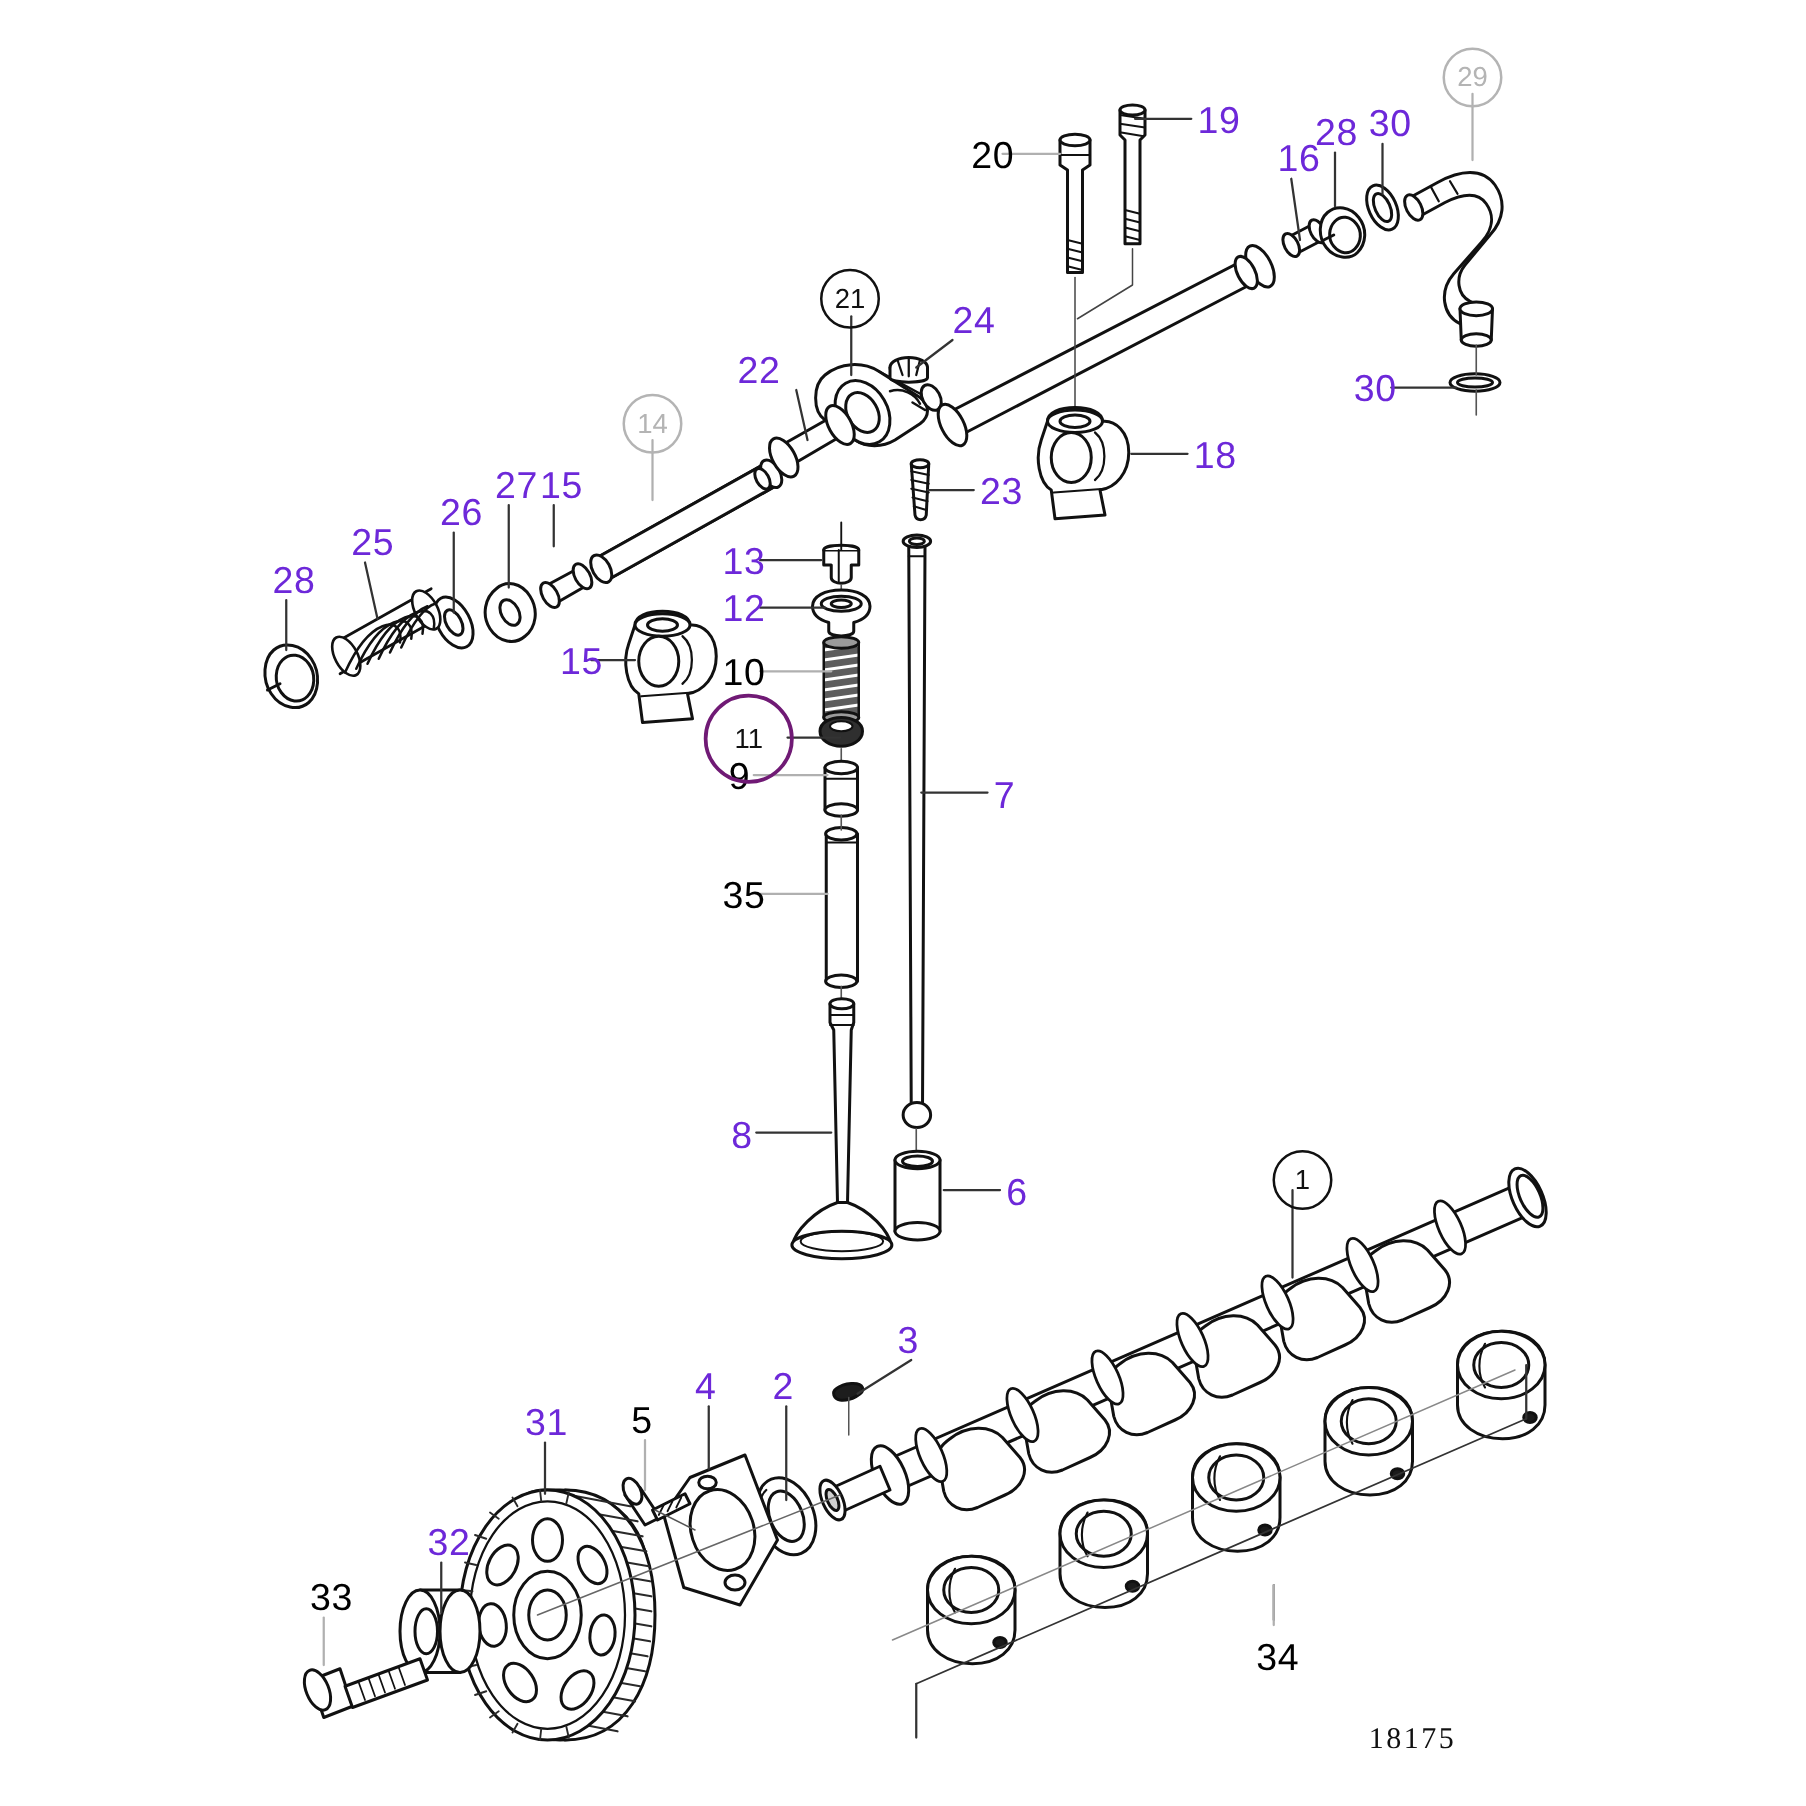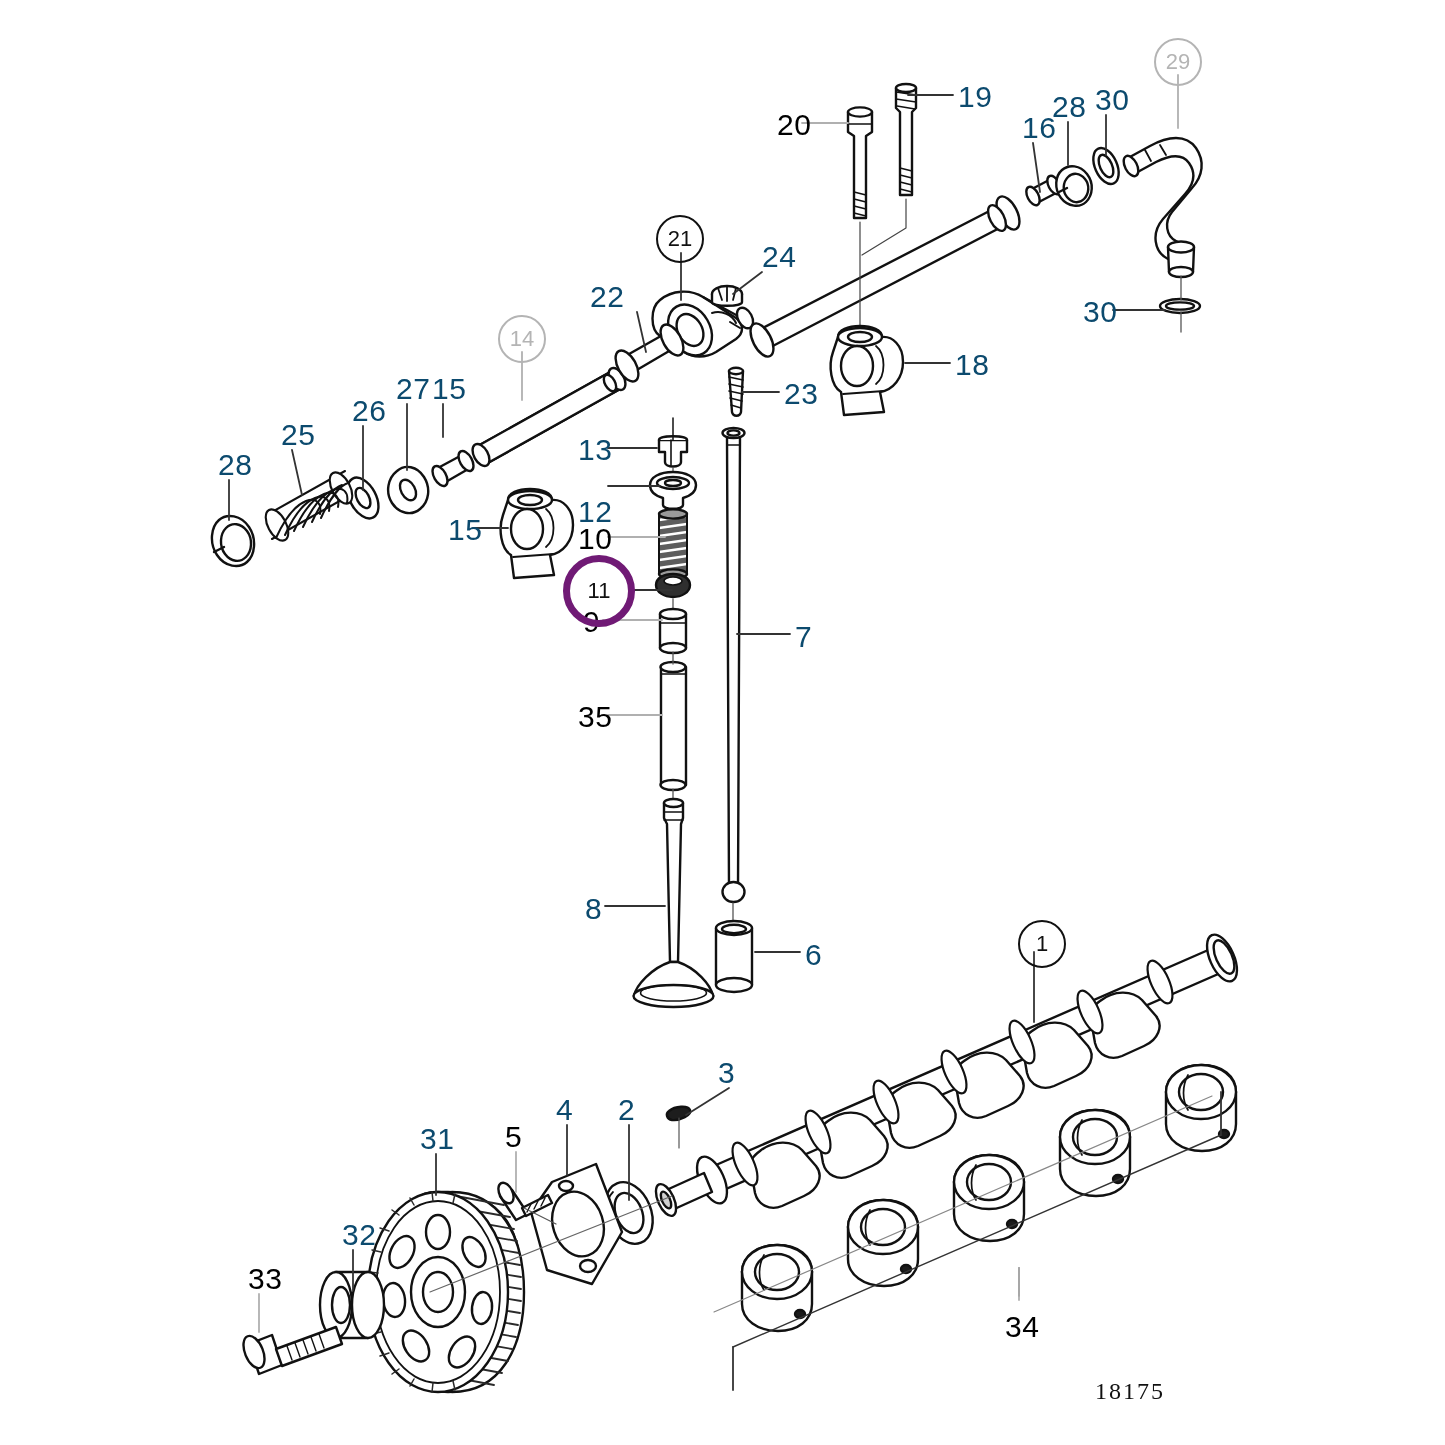--- a/index.html
+++ b/index.html
@@ -1,26 +1,26 @@
 <!DOCTYPE html>
 <html><head>
 <meta charset="utf-8">
 <style>
   html,body{margin:0;padding:0;background:#ffffff;}
   body{width:1445px;height:1445px;overflow:hidden;font-family:"Liberation Sans",sans-serif;}
   #stage{position:relative;width:1445px;height:1445px;background:#ffffff;}
   svg.layer{position:absolute;left:0;top:0;width:1445px;height:1445px;}
-  .lbl{position:absolute;font-family:"Liberation Sans",sans-serif;font-size:30px;color:#0c4a6e;white-space:nowrap;letter-spacing:.5px;}
+  .lbl{position:absolute;font-family:"Liberation Sans",sans-serif;font-size:30px;color:#6d28d9;white-space:nowrap;letter-spacing:.5px;}
   .lbl.gray{color:#000000;}
   .idtag{position:absolute;font-family:Liberation Serif, serif;font-size:24px;color:#111;letter-spacing:2px;}
   .balloon{position:absolute;border-radius:50%;display:flex;align-items:center;justify-content:center;
            font-family:"Liberation Sans",sans-serif;font-size:22px;box-sizing:border-box;background:transparent;}
   .balloon.black{border:2px solid #111;color:#111;}
   .balloon.gray{border:2px solid #b4b4b4;color:#b4b4b4;}
-  .balloon.green{border:7px solid #701a75;color:#111;}
+  .balloon.green{border:3px solid #701a75;color:#111;}
 </style>
 </head>
 <body>
 
 <div id="stage">
 
   <svg class="layer" viewBox="0 0 1445 1445">
     <defs>
       <g id="gTooth">
           <rect x="-3" y="-9" width="6" height="18" fill="#2a2a2a"></rect>
@@ -533,21 +533,21 @@
       <div class="lbl" style="left: 618px; top: 1093px;">2</div>
       <div class="lbl" style="left: 718px; top: 1056px;">3</div>
       <div class="lbl" style="left: 556px; top: 1093px;">4</div>
       <div class="lbl gray" style="left: 505px; top: 1120px;">5</div>
       <div class="lbl" style="left: 805px; top: 938px;">6</div>
       <div class="lbl" style="left: 795px; top: 620px;">7</div>
       <div class="lbl" style="left: 585px; top: 892px;">8</div>
       <div class="lbl gray" style="left: 583px; top: 605px;">9</div>
       <div class="lbl gray" style="left: 578px; top: 522px;">10</div>
       <div class="balloon green" style="width: 72px; height: 72px; left: 563px; top: 555px;">11</div>
-      <div class="lbl" style="left: 578px; top: 471px; margin-top: 24px;">12</div>
+      <div class="lbl" style="left: 578px; top: 471px;">12</div>
       <div class="lbl" style="left: 578px; top: 433px;">13</div>
       <div class="balloon gray" style="width: 48px; height: 48px; left: 498px; top: 315px;">14</div>
       <div class="lbl" style="left: 432px; top: 372px;">15</div>
       <div class="lbl" style="left: 1022px; top: 111px;">16</div>
       <div class="lbl" style="left: 448px; top: 513px;">15</div>
       <div class="lbl" style="left: 955px; top: 348px;">18</div>
       <div class="lbl" style="left: 958px; top: 80px;">19</div>
       <div class="lbl gray" style="left: 777px; top: 108px;">20</div>
       <div class="balloon black" style="width: 48px; height: 48px; left: 656px; top: 215px;">21</div>
       <div class="lbl" style="left: 590px; top: 280px;">22</div>

